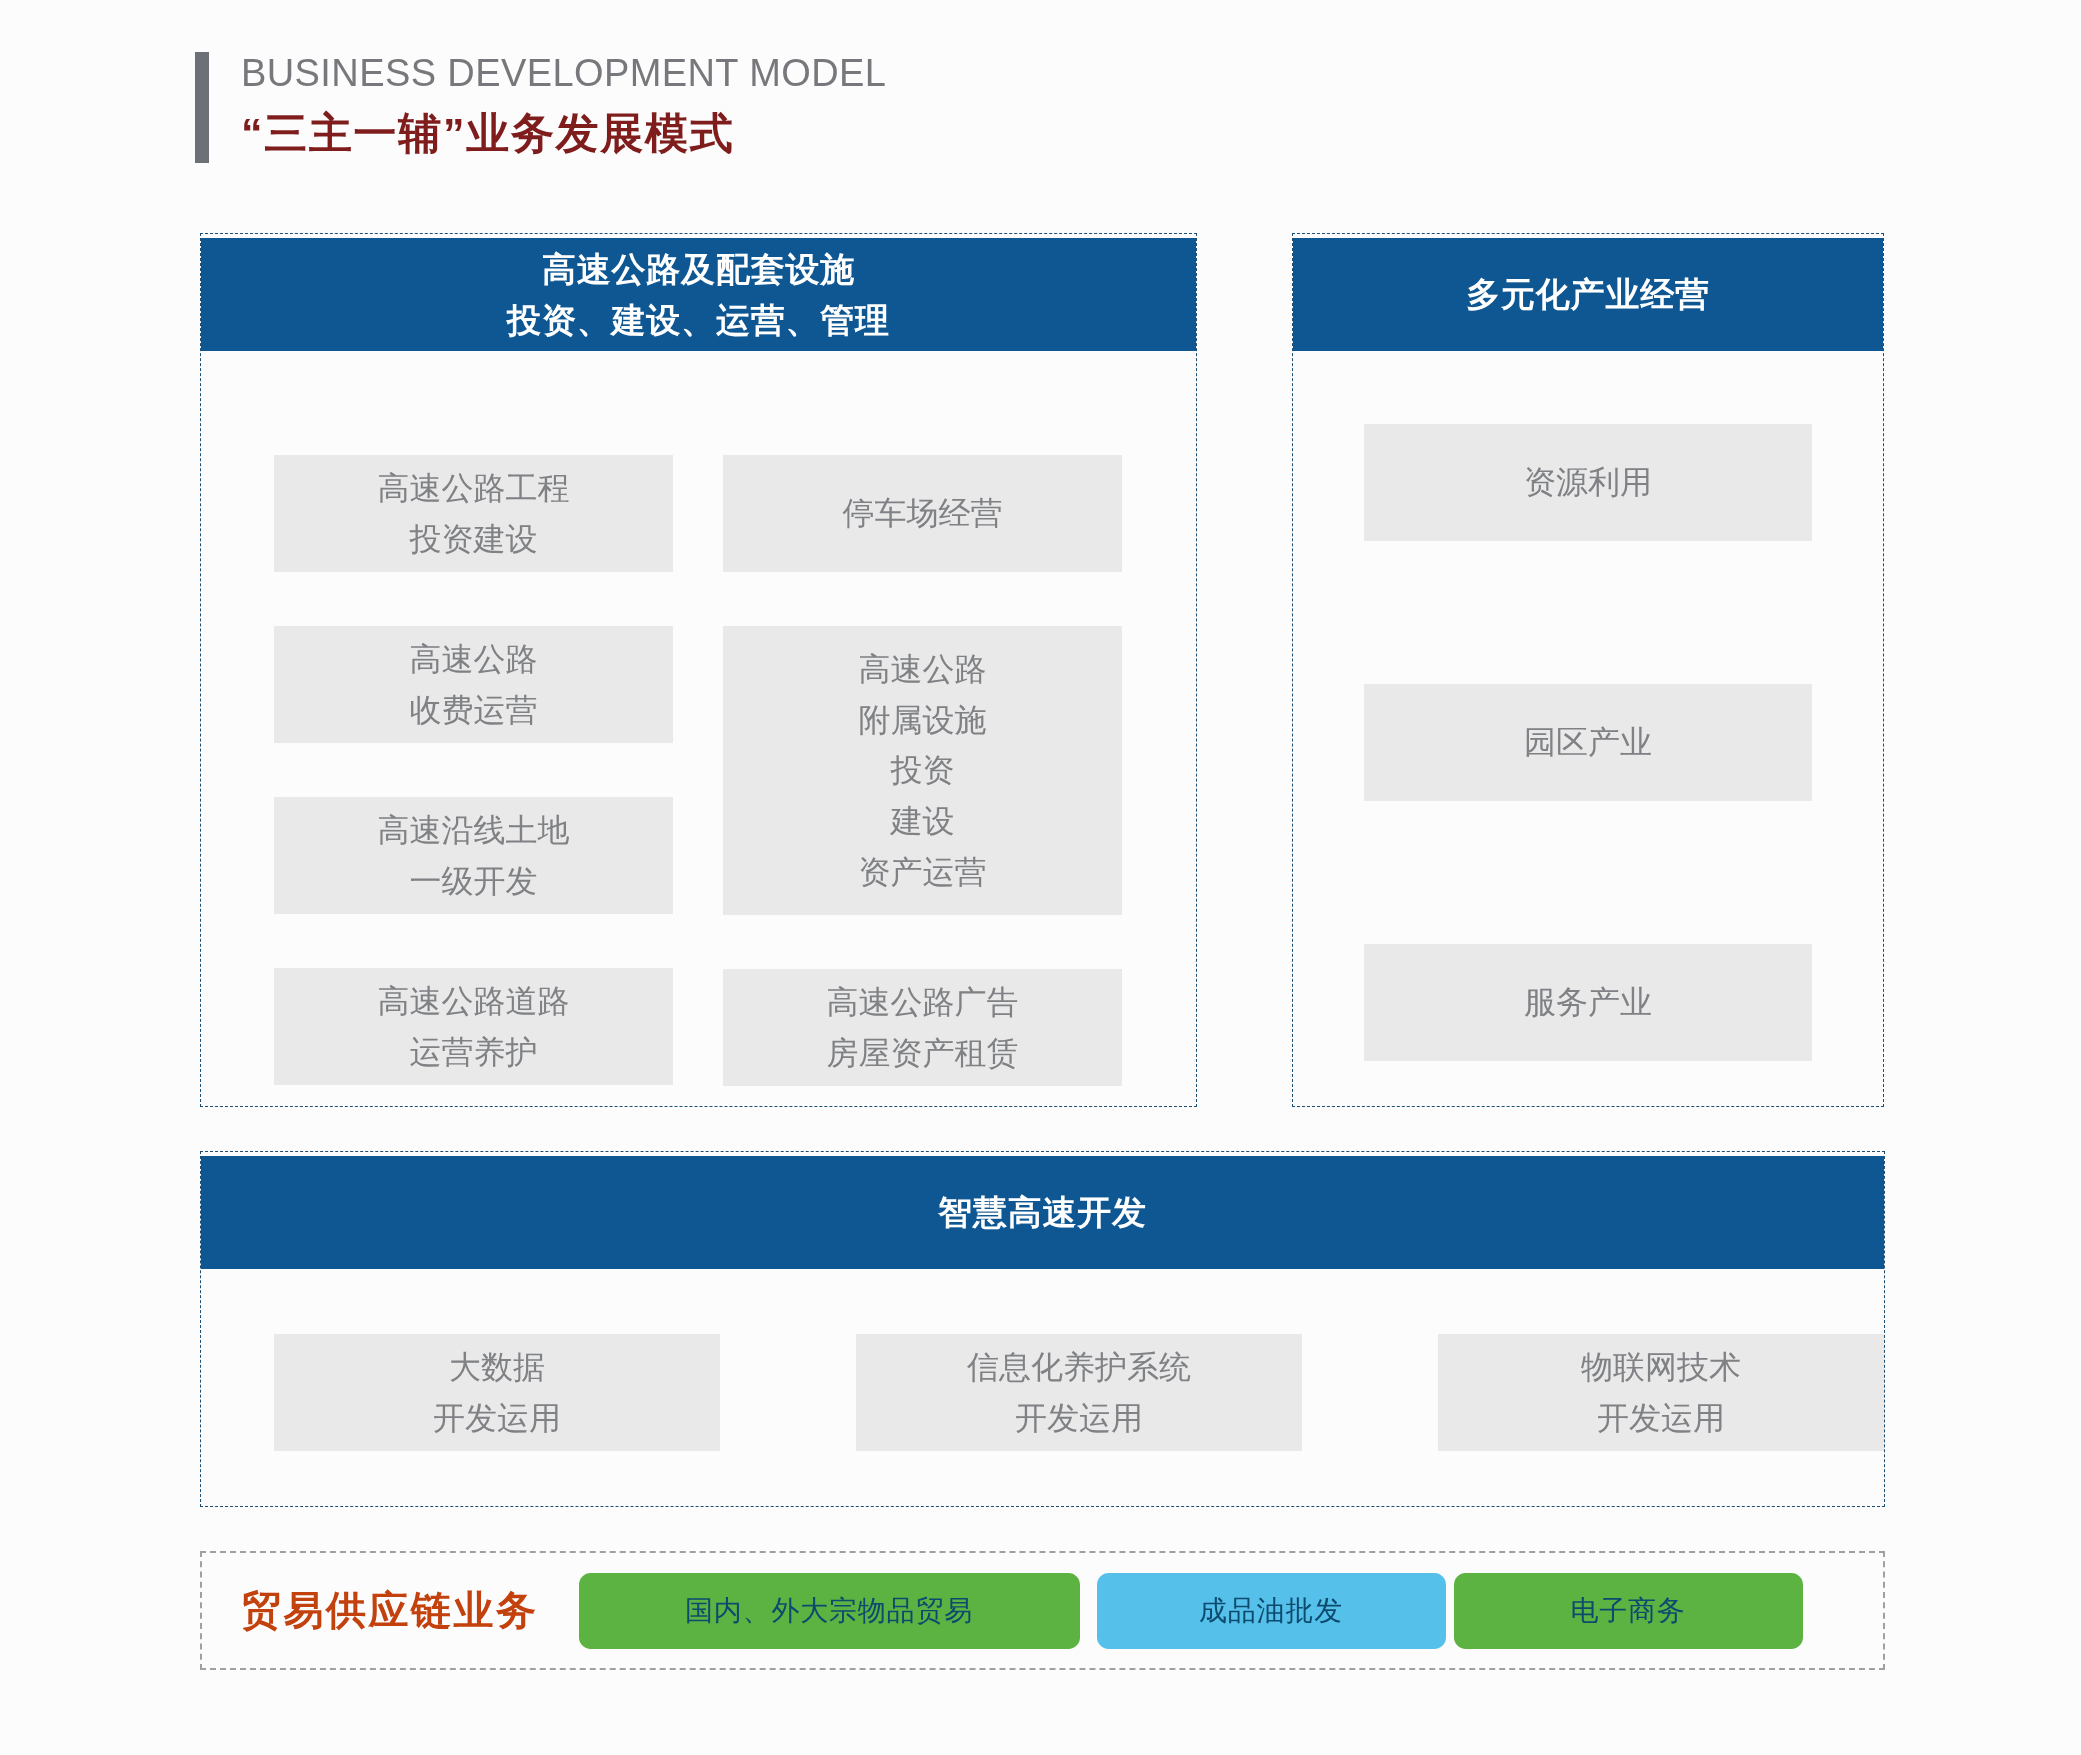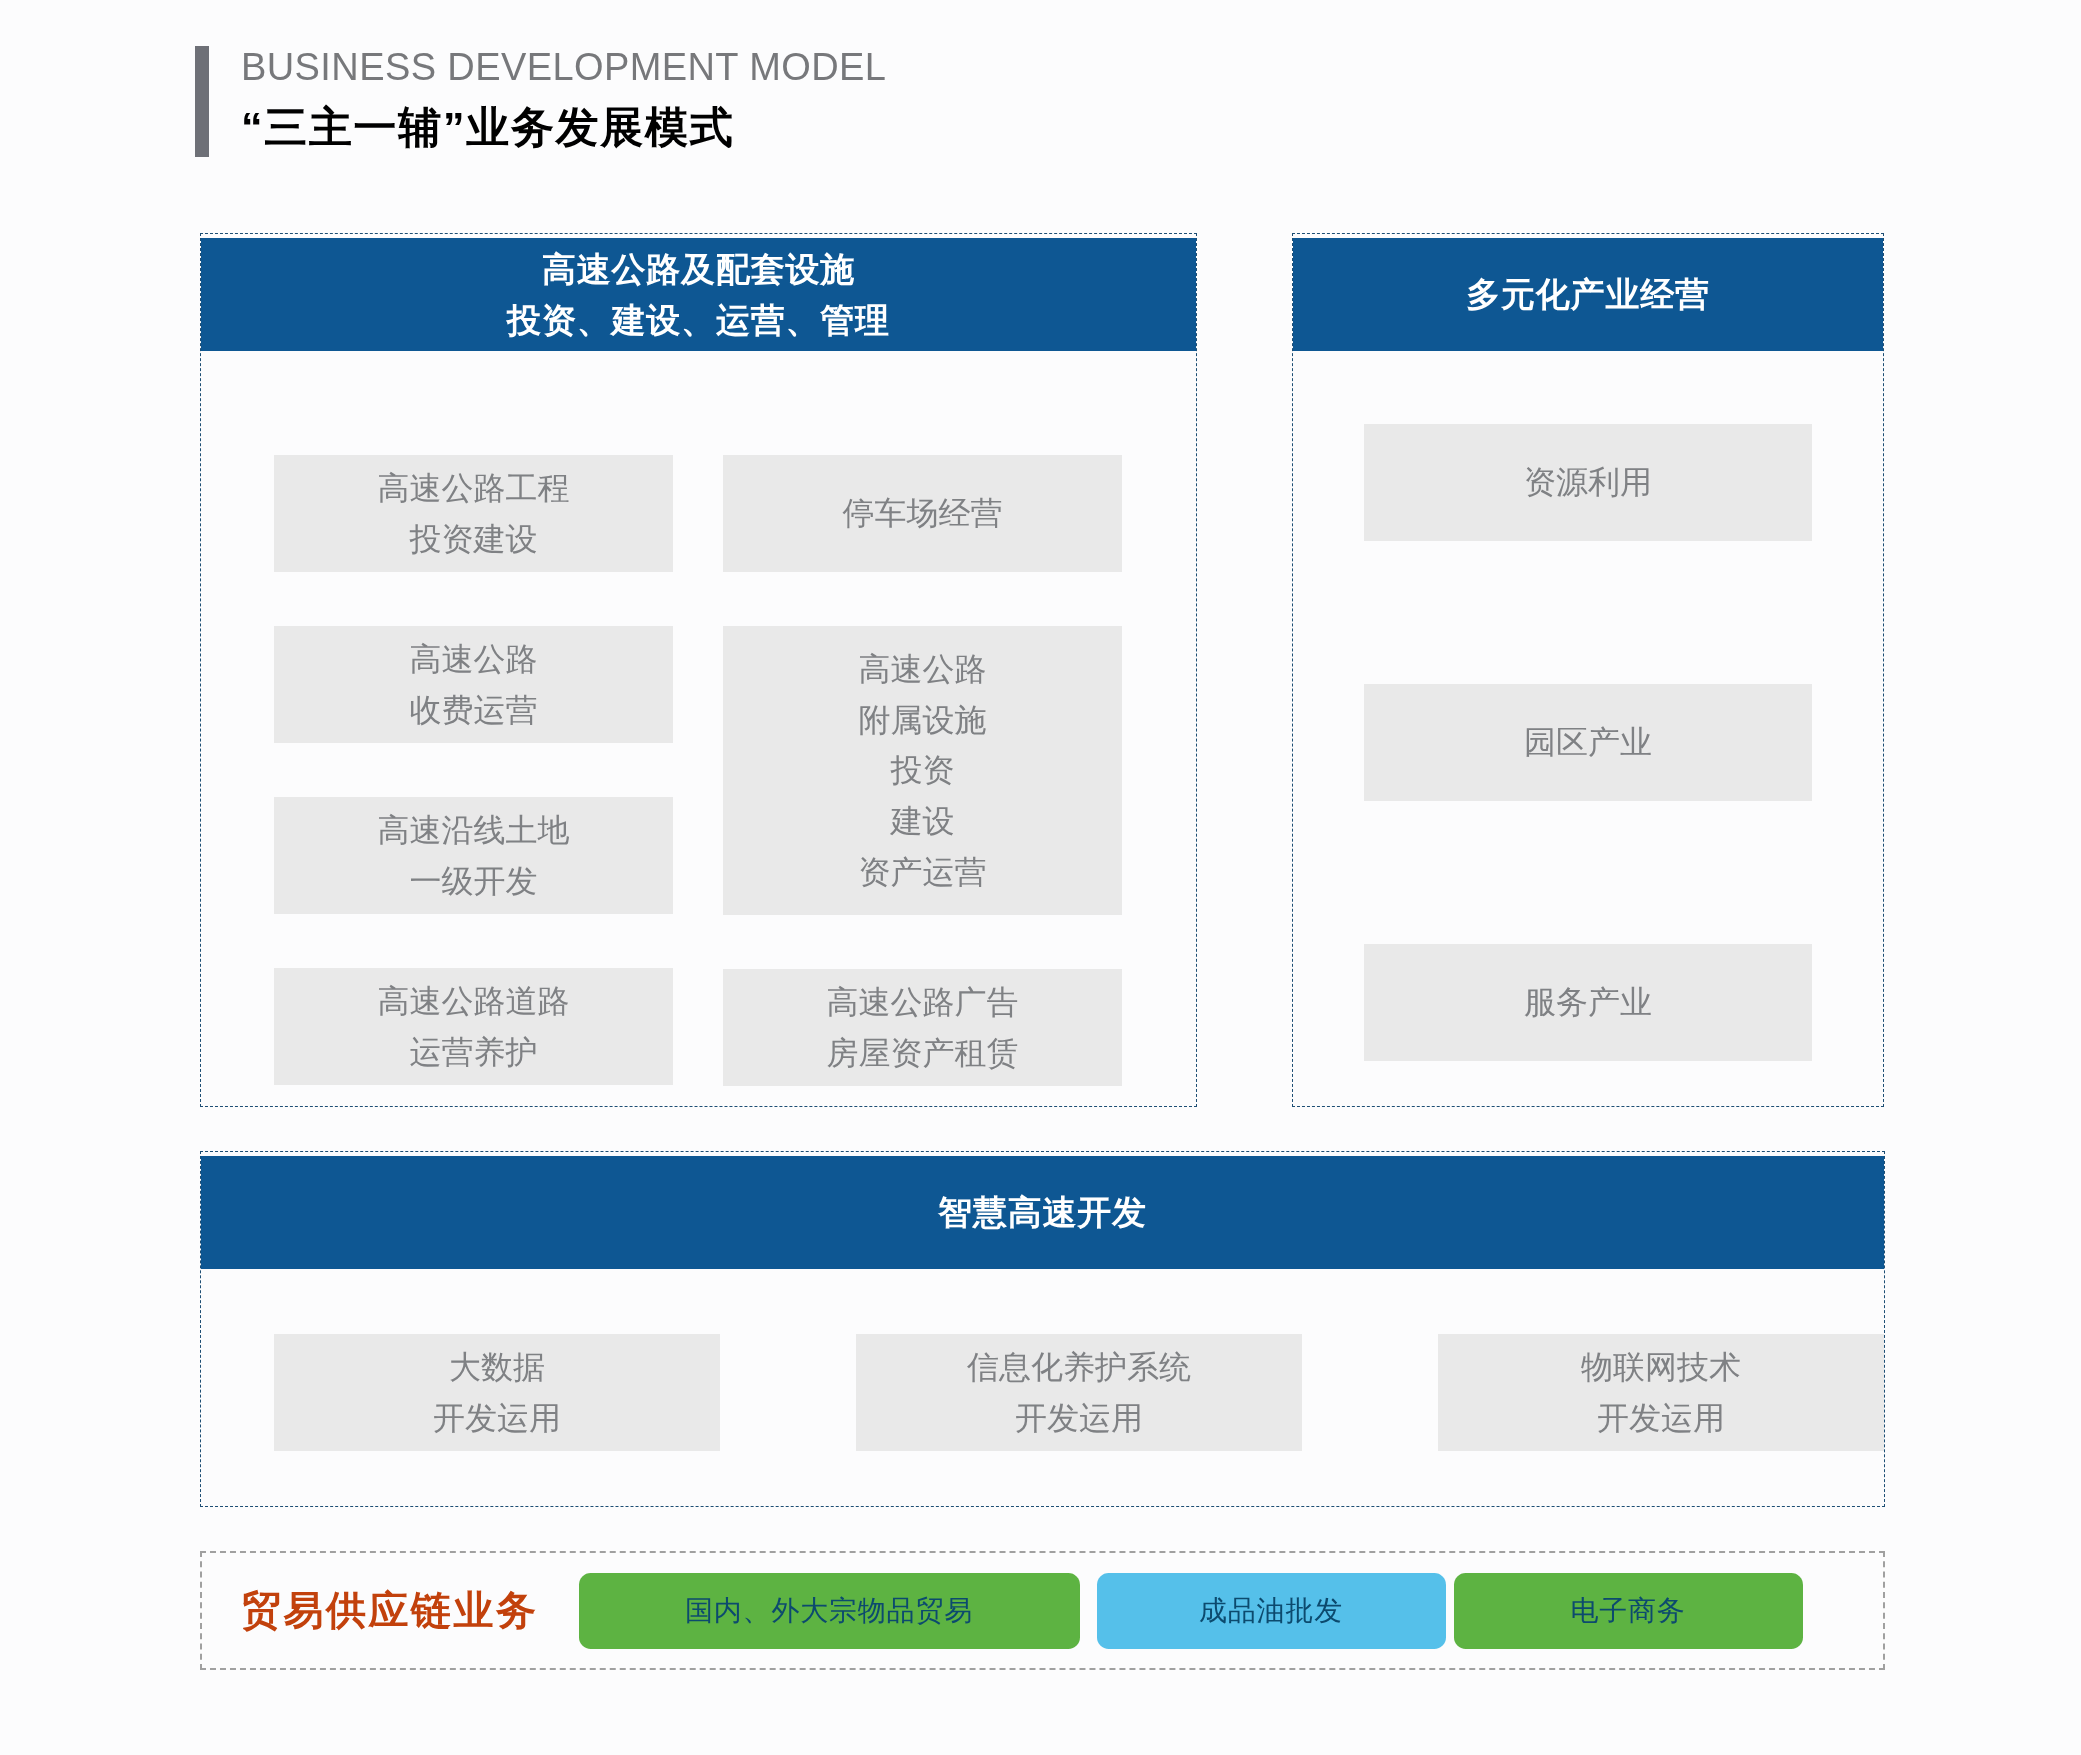--- a/index.html
+++ b/index.html
@@ -7,30 +7,30 @@
   .canvas {
     position:relative;
     width:2082px; height:1755px;
     background:#fcfcfd;
     font-family:"Liberation Sans", sans-serif;
     overflow:hidden;
   }
 
   
   .header-block {
-    position:absolute; left:195px; top:46px;
+    position:absolute; left:195px; top:52px;
     border-left:14.3px solid #6e7077;
     padding-left:32px;
   }
   .title-en {
     font-size:38px; color:#77787b; letter-spacing:0.4px;
     line-height:1.05; margin-top:1.7px;
   }
   .title-zh {
-    font-size:43px; color:#000000; font-weight:bold;
+    font-size:43px; color:#7f1d1d; font-weight:bold;
     margin-top:11.7px; letter-spacing:1.7px;
   }
 
   
   .panel { position:absolute; border:1.7px dashed #1d4e74; }
   .panel-highway     { left:200px;  top:233px;  width:997px; height:874px; }
   .panel-diversified { left:1292px; top:233px;  width:592px;  height:874px; }
   .panel-smart       { left:200px;  top:1151px; width:1685px; height:356px; }
 
   .panel-header {

